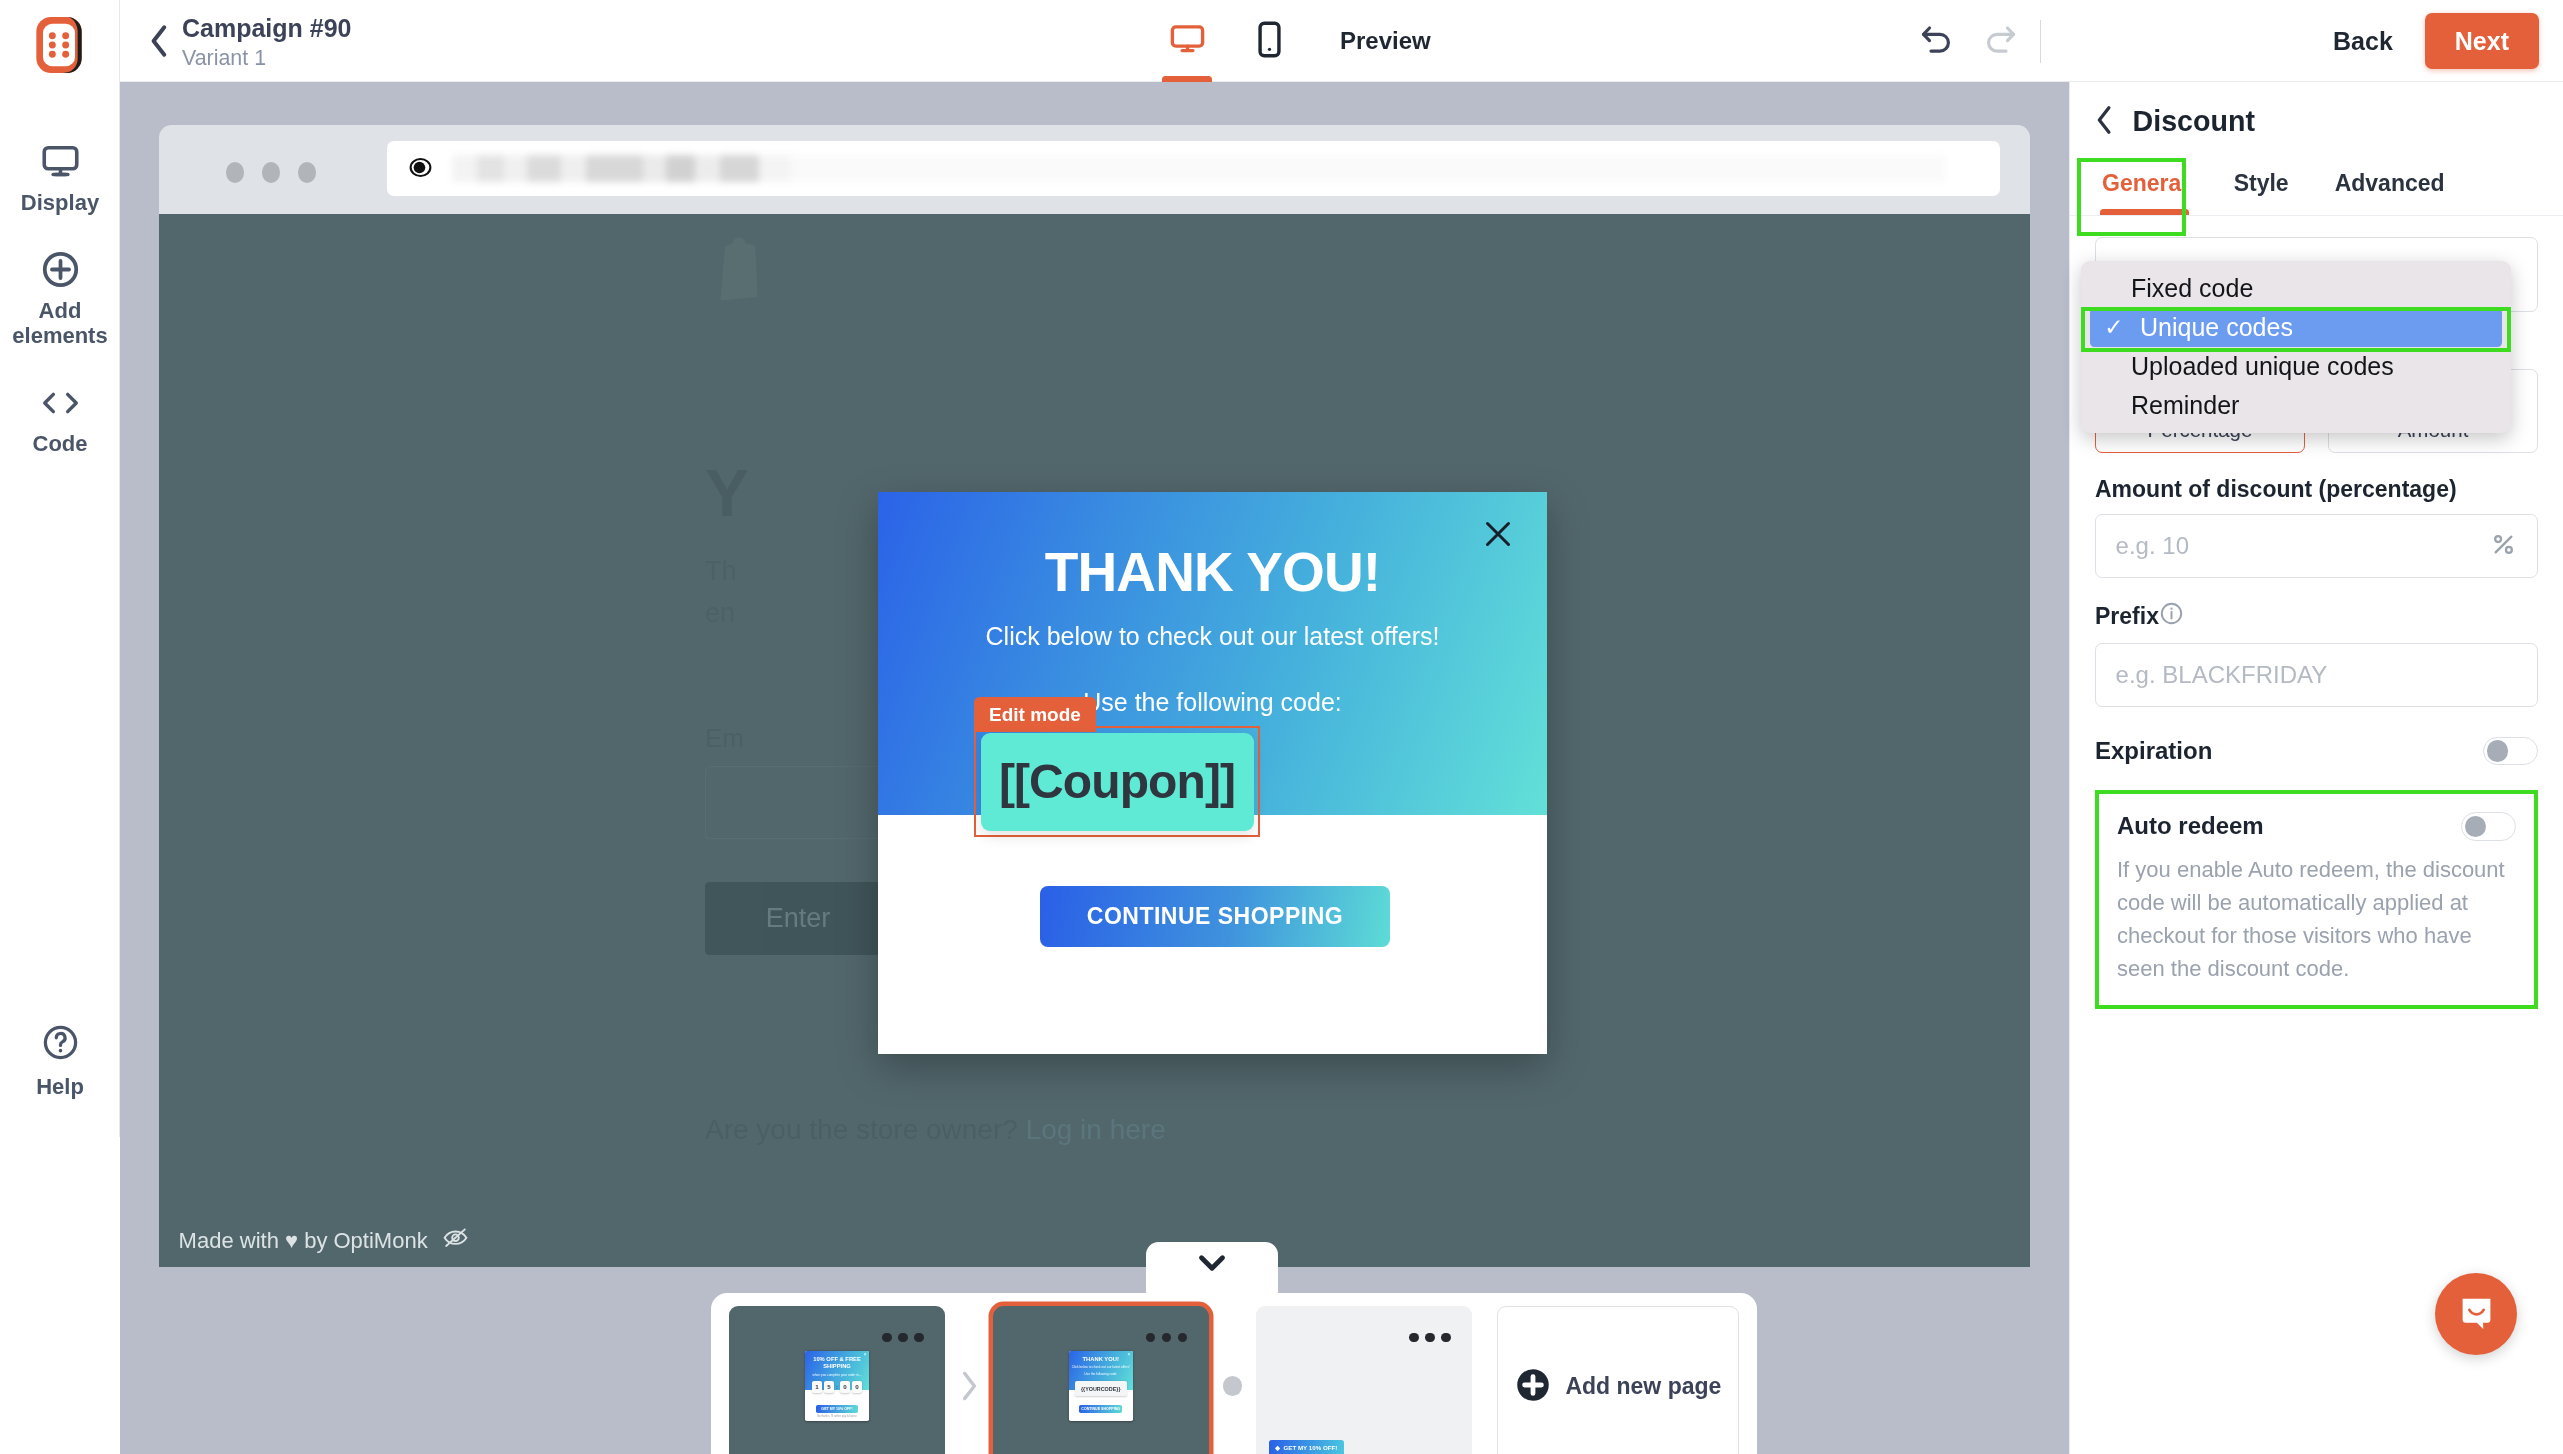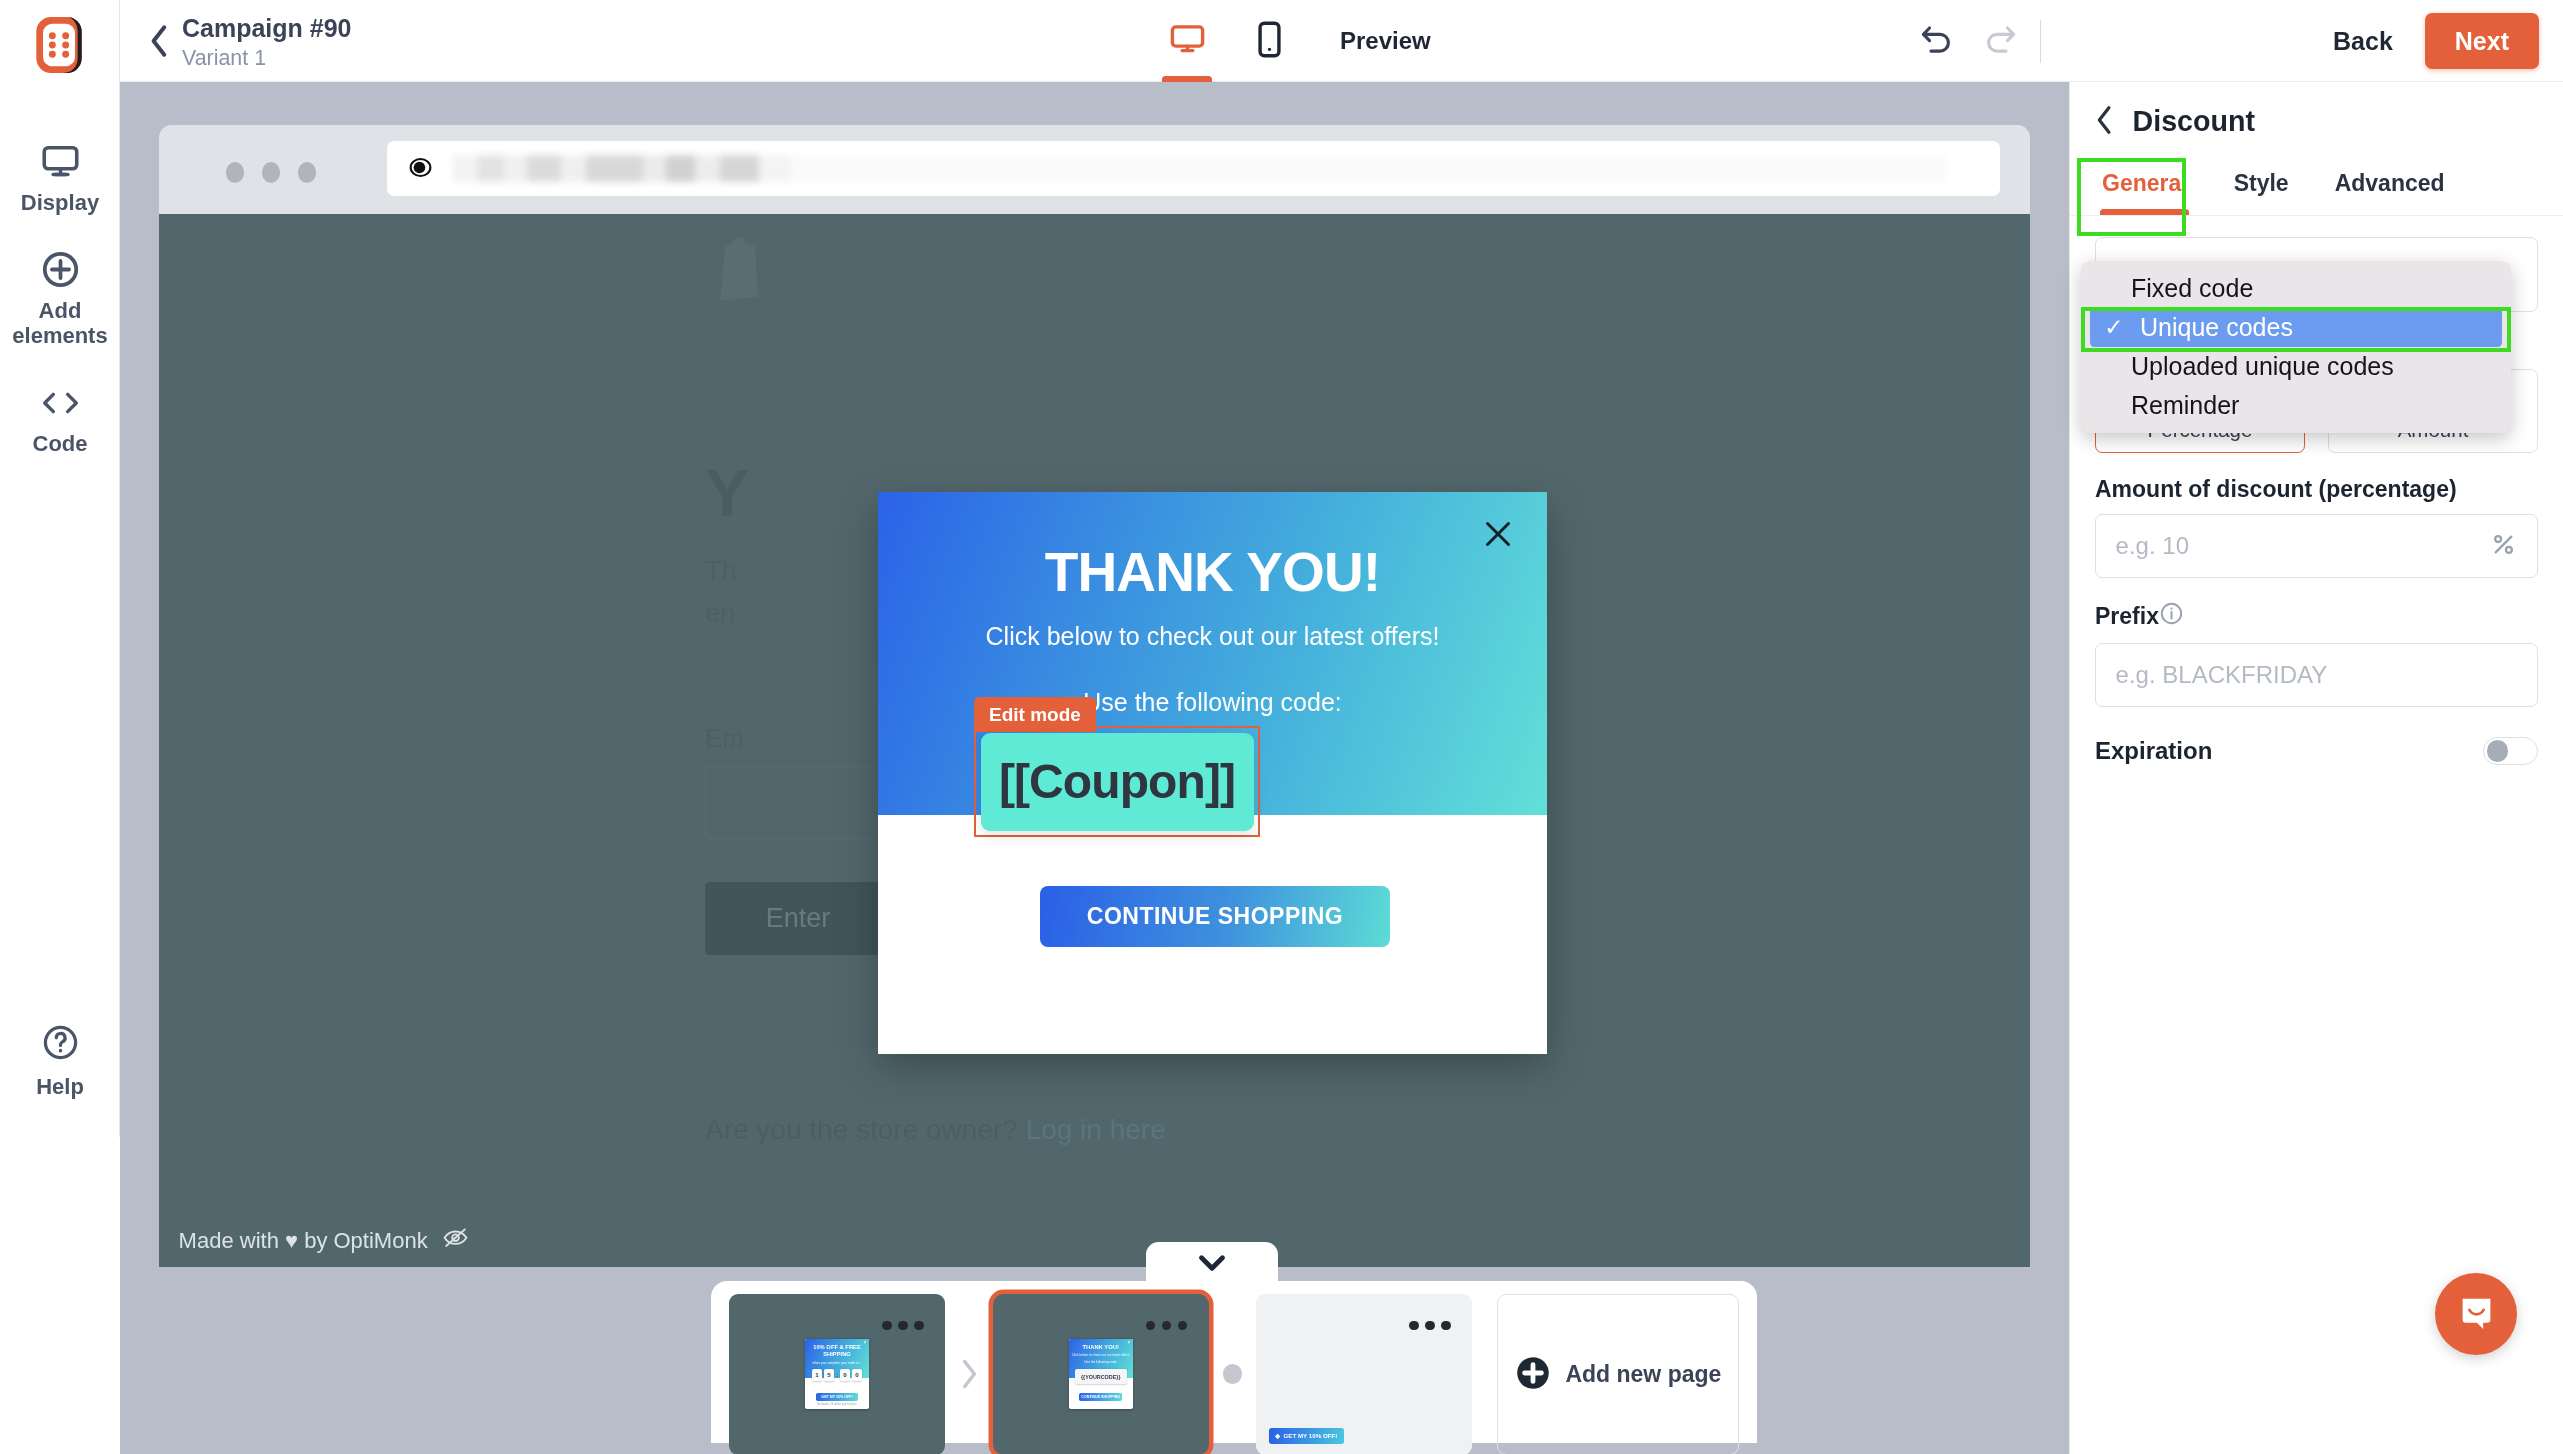--- a/index.html
+++ b/index.html
@@ -204,21 +204,21 @@
   }
 
   
   .tray-handle {
     position: absolute; left: 1026px; bottom: 159px; width: 132px; height: 54px;
     background: #fff; border-radius: 12.5px 12.5px 0 0; z-index: 14;
     display: flex; align-items: flex-start; justify-content: center; padding-top: 10.7px;
     cursor: pointer;
   }
   .tray {
-    position: absolute; left: 591px; bottom: 12px; width: 1046px; height: 162px;
+    position: absolute; left: 591px; bottom: 0; width: 1046px; height: 162px;
     background: #fff; border-radius: 16px 16px 0 0; z-index: 15;
     display: flex; align-items: flex-start; padding: 12.5px 18px 0 18px; gap: 0;
   }
   .pg { position: relative; width: 216px; display: flex; flex-direction: column; align-items: center; }
   .pg-thumb {
     position: relative; width: 216px; height: 161px; border-radius: 9px;
     background: #52676c; overflow: hidden; cursor: pointer;
   }
   .pg.sel .pg-thumb { box-shadow: 0 0 0 4.5px #e4603a; border-radius: 10.7px; }
   .pg-thumb.empty { background: #f0f1f2; }
@@ -724,20 +724,29 @@
         <span class="ph">e.g. BLACKFRIDAY</span>
       </div>
 
       <div class="toggle-row">
         <span class="toggle-label">Expiration</span>
         <span class="switch">
             <i></i>
           </span>
       </div>
 
+      <div class="auto-box">
+        <div class="toggle-row">
+          <span class="toggle-label">Auto redeem</span>
+          <span class="switch">
+              <i></i>
+            </span>
+        </div>
+        <div class="auto-desc">If you enable Auto redeem, the discount code will be automatically applied at checkout for those visitors who have seen the discount code.</div>
+      </div>
     </div>
   </div>
 
   <div class="dropdown">
     <div class="dd-item">Fixed code</div>
     <div class="dd-item sel">
       <span class="chk">✓</span>
       <span>Unique codes</span>
     </div>
     <div class="dd-item">Uploaded unique codes</div>

